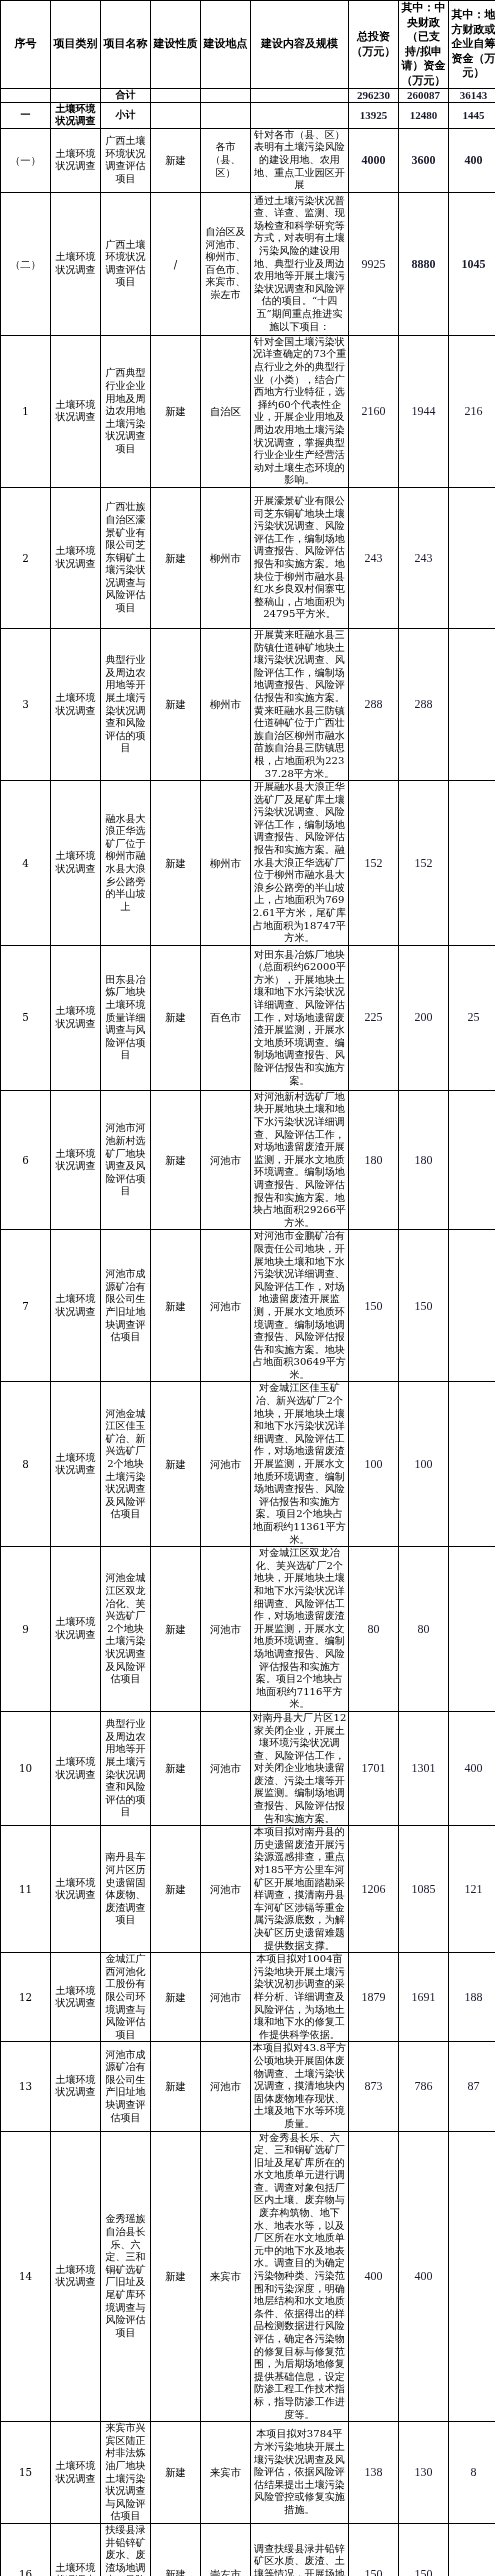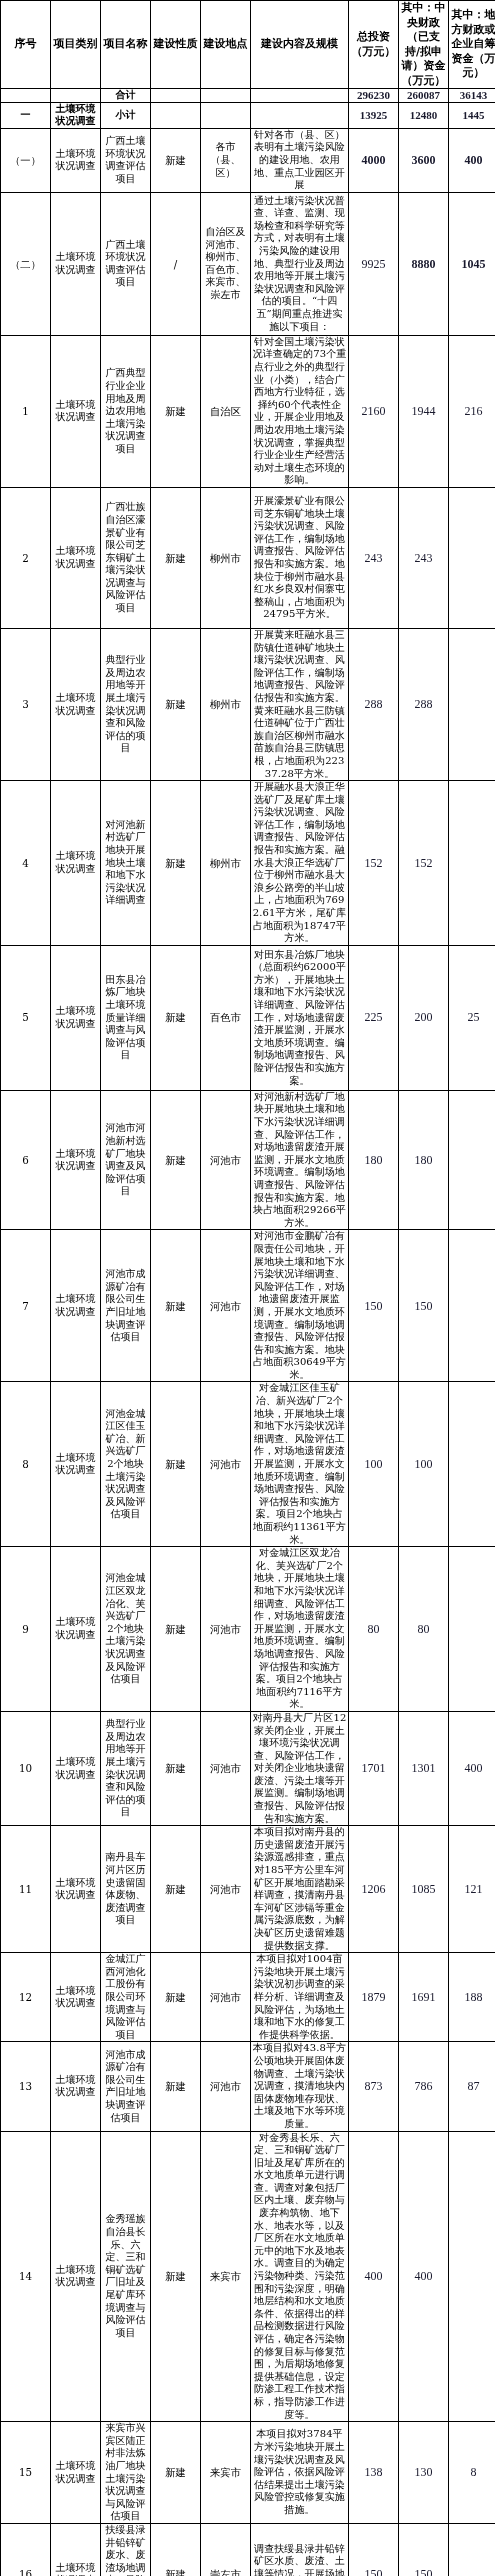--- a/index.html
+++ b/index.html
@@ -118,21 +118,21 @@
       <td>新建</td>
       <td>柳州市</td>
       <td class="desc">开展黄来旺融水县三防镇仕道砷矿地块土壤污染状况调查、风险评估工作，编制场地调查报告、风险评估报告和实施方案。黄来旺融水县三防镇仕道砷矿位于广西壮族自治区柳州市融水苗族自治县三防镇思根，占地面积为22337.28平方米。</td>
       <td class="num">288</td>
       <td class="num">288</td>
       <td class="num"></td>
     </tr>
     <tr style="height:162px">
       <td>4</td>
       <td class="cat">土壤环境状况调查</td>
-      <td class="name">对河池新村选矿厂地块开展地块土壤和地下水污染状况详细调查</td>
+      <td class="name">融水县大浪正华选矿厂位于柳州市融水县大浪乡公路旁的半山坡上</td>
       <td>新建</td>
       <td>柳州市</td>
       <td class="desc">开展融水县大浪正华选矿厂及尾矿库土壤污染状况调查、风险评估工作，编制场地调查报告、风险评估报告和实施方案。融水县大浪正华选矿厂位于柳州市融水县大浪乡公路旁的半山坡上，占地面积为7692.61平方米，尾矿库占地面积为18747平方米。</td>
       <td class="num">152</td>
       <td class="num">152</td>
       <td class="num"></td>
     </tr>
     <tr style="height:145px">
       <td>5</td>
       <td class="cat">土壤环境状况调查</td>

